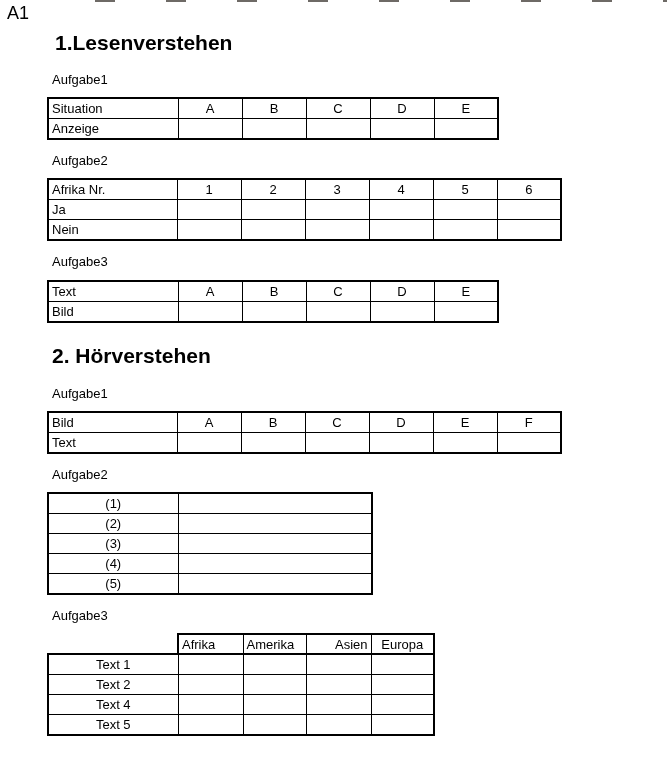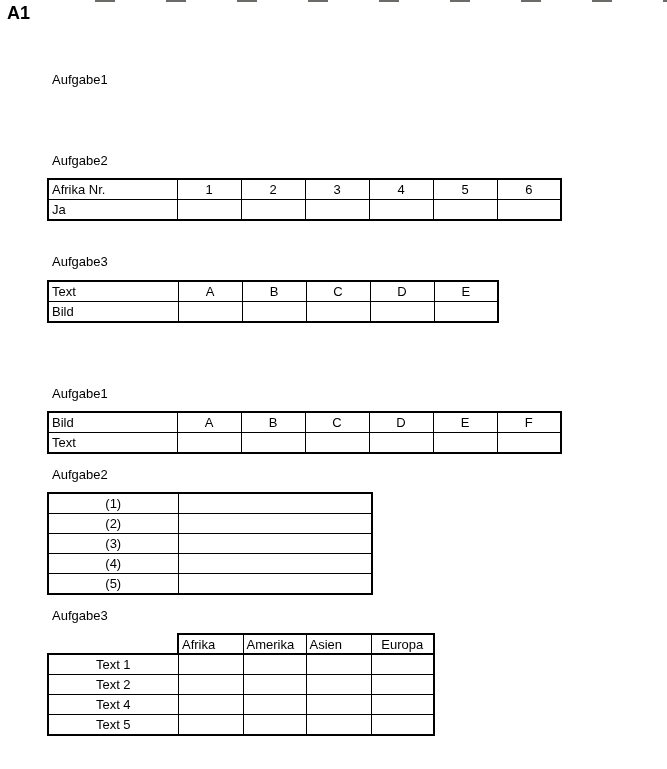--- a/index.html
+++ b/index.html
@@ -9,21 +9,21 @@
     background:#ffffff;
     font-family:"Liberation Sans", sans-serif;
     color:#000;
     overflow:hidden;
   }
   .abs{position:absolute;}
   .top-line{
     top:0;left:95px;width:572px;height:2px;
     background:repeating-linear-gradient(90deg,#6e6a66 0 20px,transparent 20px 71px);
   }
-  .doc-label{top:3px;left:7px;font-size:18px;font-weight:bold;}
+  .doc-label{top:3px;left:7px;font-size:18px;font-weight:normal;}
   .section-title{font-size:21px;font-weight:bold;letter-spacing:0px;}
   .task-label{font-size:13px;font-weight:normal;}
   table.tbl{
     border-collapse:collapse;
     table-layout:fixed;
     border:2px solid #000;
   }
   table.tbl td{
     border:1px solid #000;
     height:19px;
@@ -40,22 +40,51 @@
 </style>
 </head>
 <body>
 
 <div id="page">
 
   <div class="abs top-line"></div>
 
   <div class="abs doc-label">A1</div>
 
+  <div class="abs section-title" style="top:31px;left:55px;">1.Lesenverstehen</div>
 
   <div class="abs task-label" style="top:72px;left:52px;">Aufgabe1</div>
+  <table class="abs tbl" style="top:97px;left:47px;width:450px;">
+    <colgroup>
+        <col style="width:130px">
+        <col style="width:64px">
+        <col style="width:64px">
+        <col style="width:64px">
+        <col style="width:64px">
+        <col style="width:64px">
+      </colgroup>
+    <tbody>
+        <tr>
+      <td class="c1 lft">Situation</td>
+      <td class="ctr">A</td>
+      <td class="ctr">B</td>
+      <td class="ctr">C</td>
+      <td class="ctr">D</td>
+      <td class="ctr">E</td>
+    </tr>
+    <tr>
+      <td class="c1 lft">Anzeige</td>
+      <td></td>
+      <td></td>
+      <td></td>
+      <td></td>
+      <td></td>
+    </tr>
+  </tbody>
+    </table>
 
   <div class="abs task-label" style="top:153px;left:52px;">Aufgabe2</div>
   <table class="abs tbl" style="top:178px;left:47px;width:513px;">
     <colgroup>
         <col style="width:129px">
         <col style="width:64px">
         <col style="width:64px">
         <col style="width:64px">
         <col style="width:64px">
         <col style="width:64px">
@@ -73,20 +102,29 @@
     </tr>
     <tr>
       <td class="c1 lft">Ja</td>
       <td></td>
       <td></td>
       <td></td>
       <td></td>
       <td></td>
       <td></td>
     </tr>
+    <tr>
+      <td class="c1 lft">Nein</td>
+      <td></td>
+      <td></td>
+      <td></td>
+      <td></td>
+      <td></td>
+      <td></td>
+    </tr>
   </tbody>
     </table>
 
   <div class="abs task-label" style="top:254px;left:52px;">Aufgabe3</div>
   <table class="abs tbl" style="top:280px;left:47px;width:450px;">
     <colgroup>
         <col style="width:130px">
         <col style="width:64px">
         <col style="width:64px">
         <col style="width:64px">
@@ -106,20 +144,21 @@
       <td class="c1 lft">Bild</td>
       <td></td>
       <td></td>
       <td></td>
       <td></td>
       <td></td>
     </tr>
   </tbody>
     </table>
 
+  <div class="abs section-title" style="top:344px;left:52px;">2. Hörverstehen</div>
 
   <div class="abs task-label" style="top:386px;left:52px;">Aufgabe1</div>
   <table class="abs tbl" style="top:411px;left:47px;width:513px;">
     <colgroup>
         <col style="width:129px">
         <col style="width:64px">
         <col style="width:64px">
         <col style="width:64px">
         <col style="width:64px">
         <col style="width:64px">
@@ -183,21 +222,21 @@
     <colgroup>
         <col style="width:65px">
         <col style="width:63px">
         <col style="width:65px">
         <col style="width:63px">
       </colgroup>
     <tbody>
         <tr>
       <td class="lft" style="border-bottom:none;">Afrika</td>
       <td class="lft" style="border-bottom:none;">Amerika</td>
-      <td class="lft" style="border-bottom:none;">Asien</td>
+      <td class="lft" style="border-bottom:none;text-align:right;">Asien</td>
       <td class="lft" style="border-bottom:none;text-align:center;">Europa</td>
     </tr>
   </tbody>
     </table>
   <table class="abs tbl" style="top:653px;left:47px;width:386px;">
     <colgroup>
         <col style="width:130px">
         <col style="width:65px">
         <col style="width:63px">
         <col style="width:65px">

